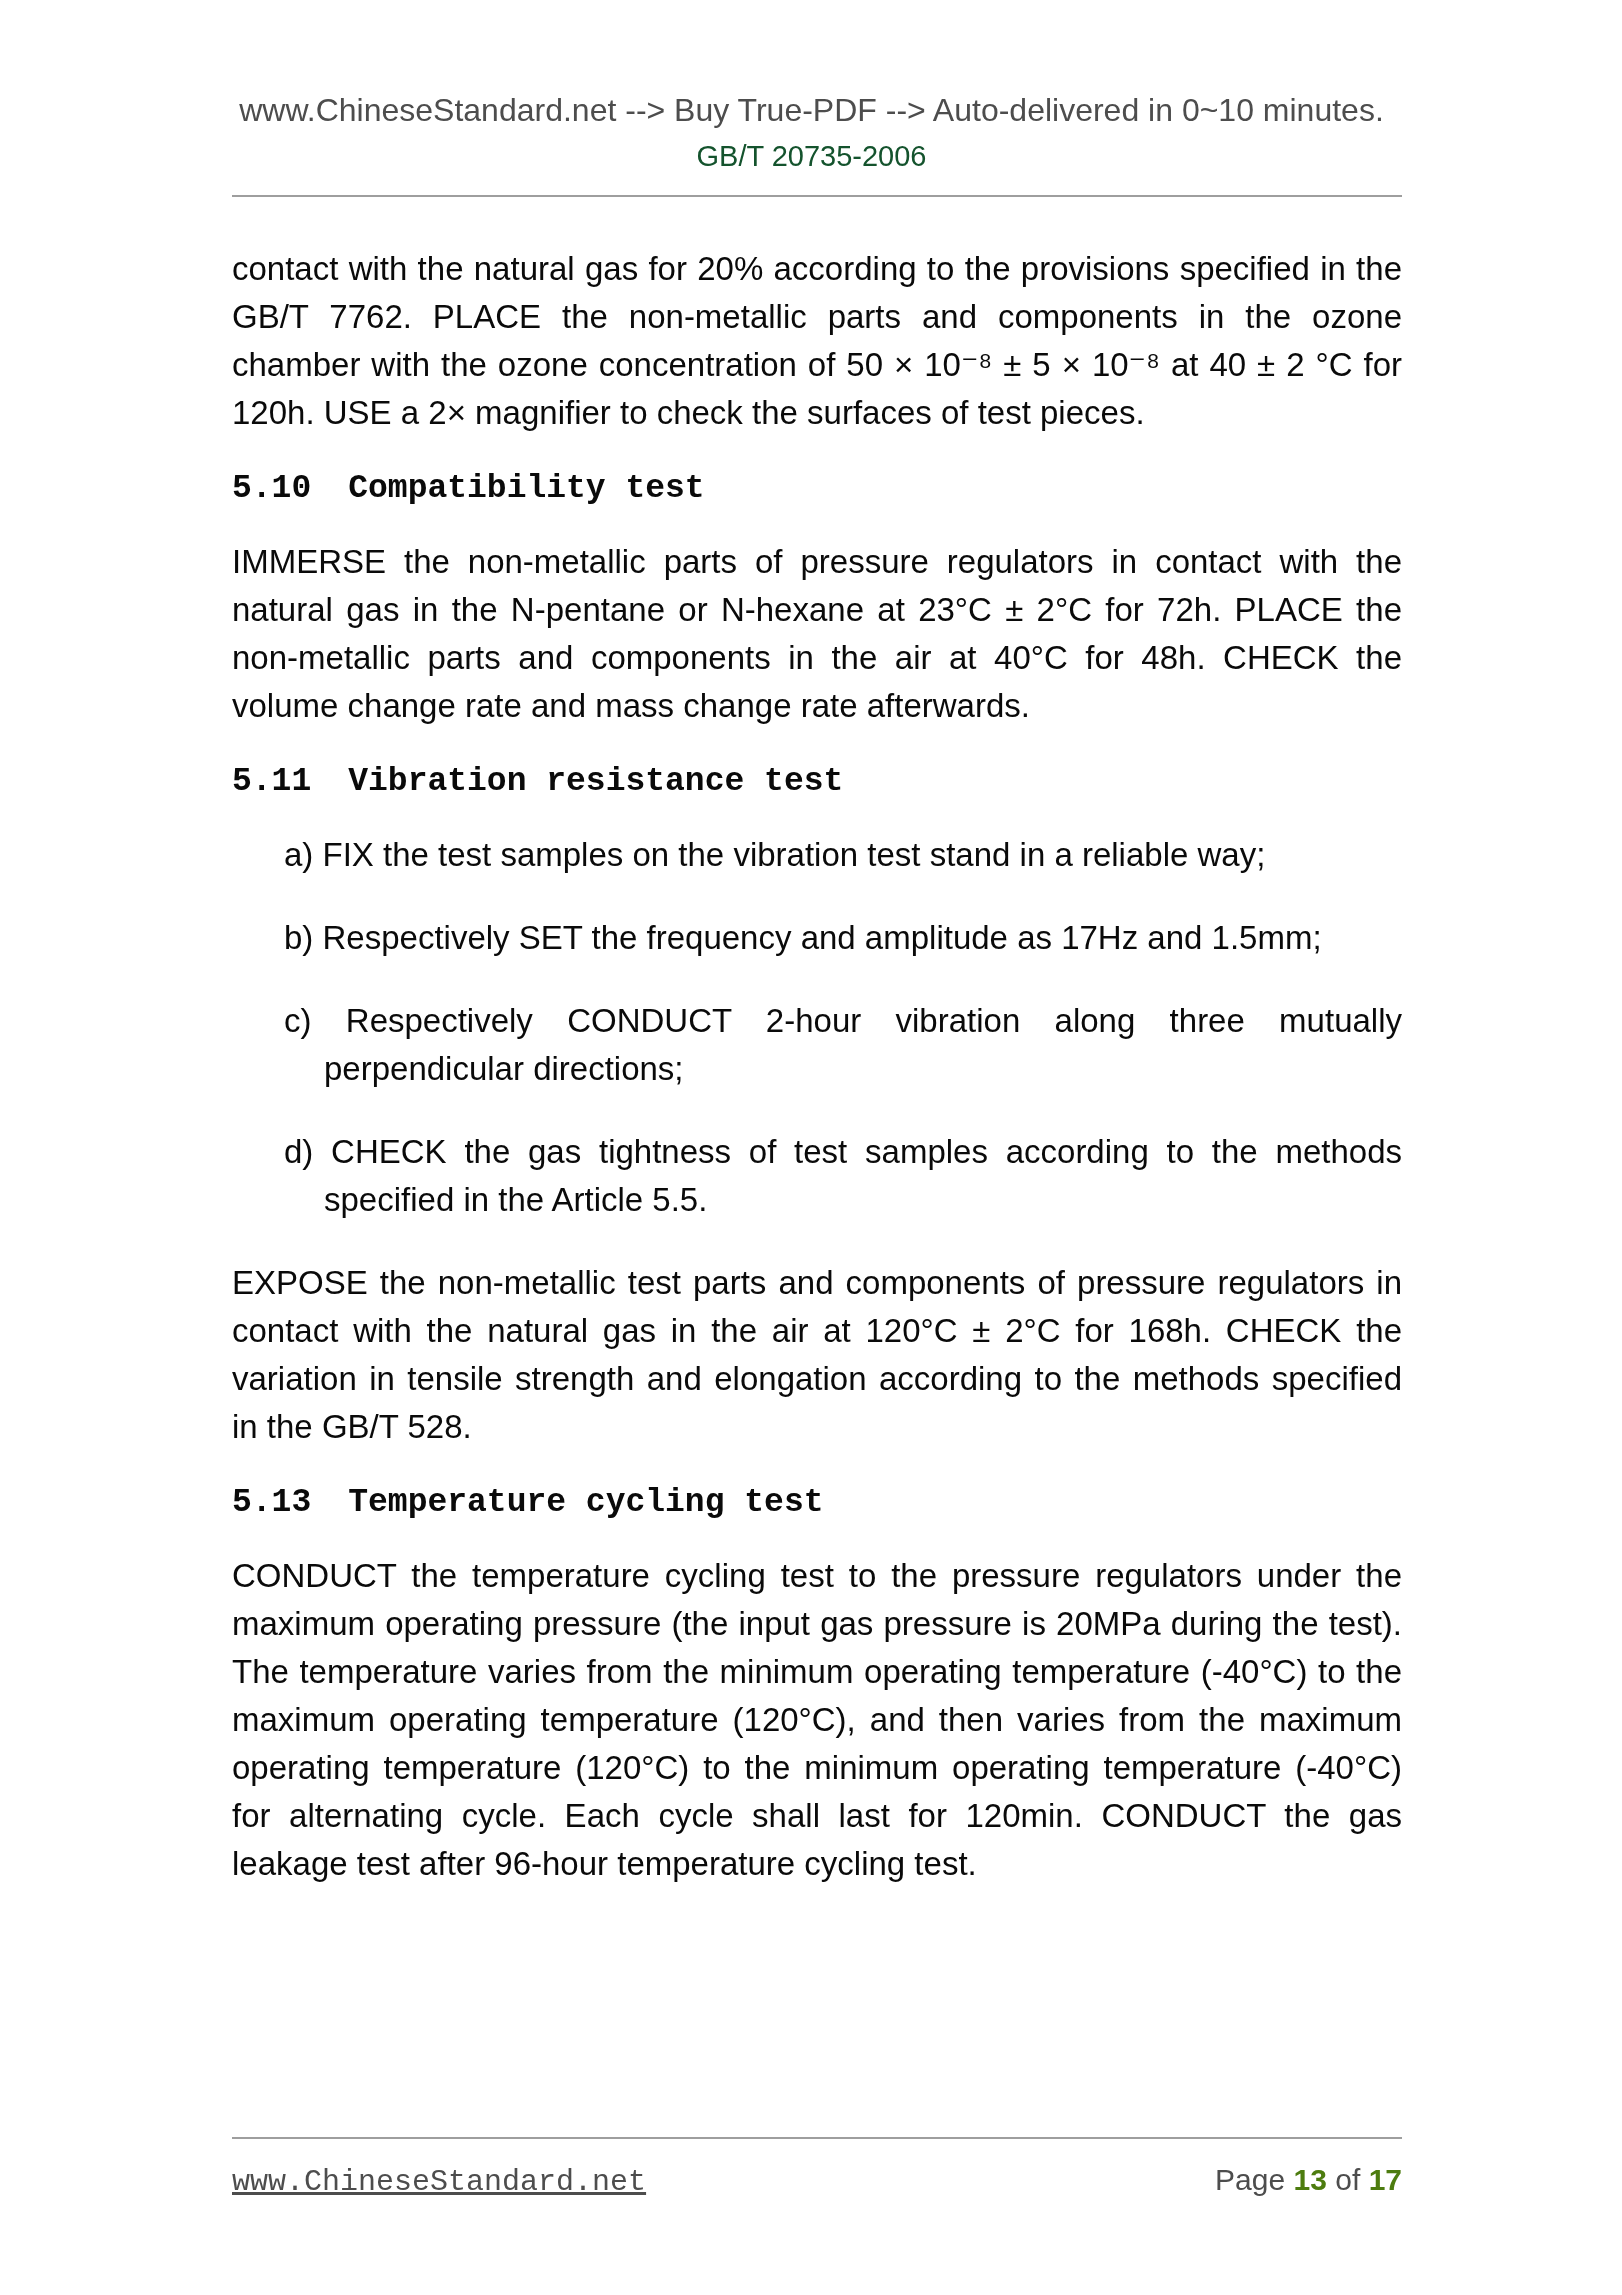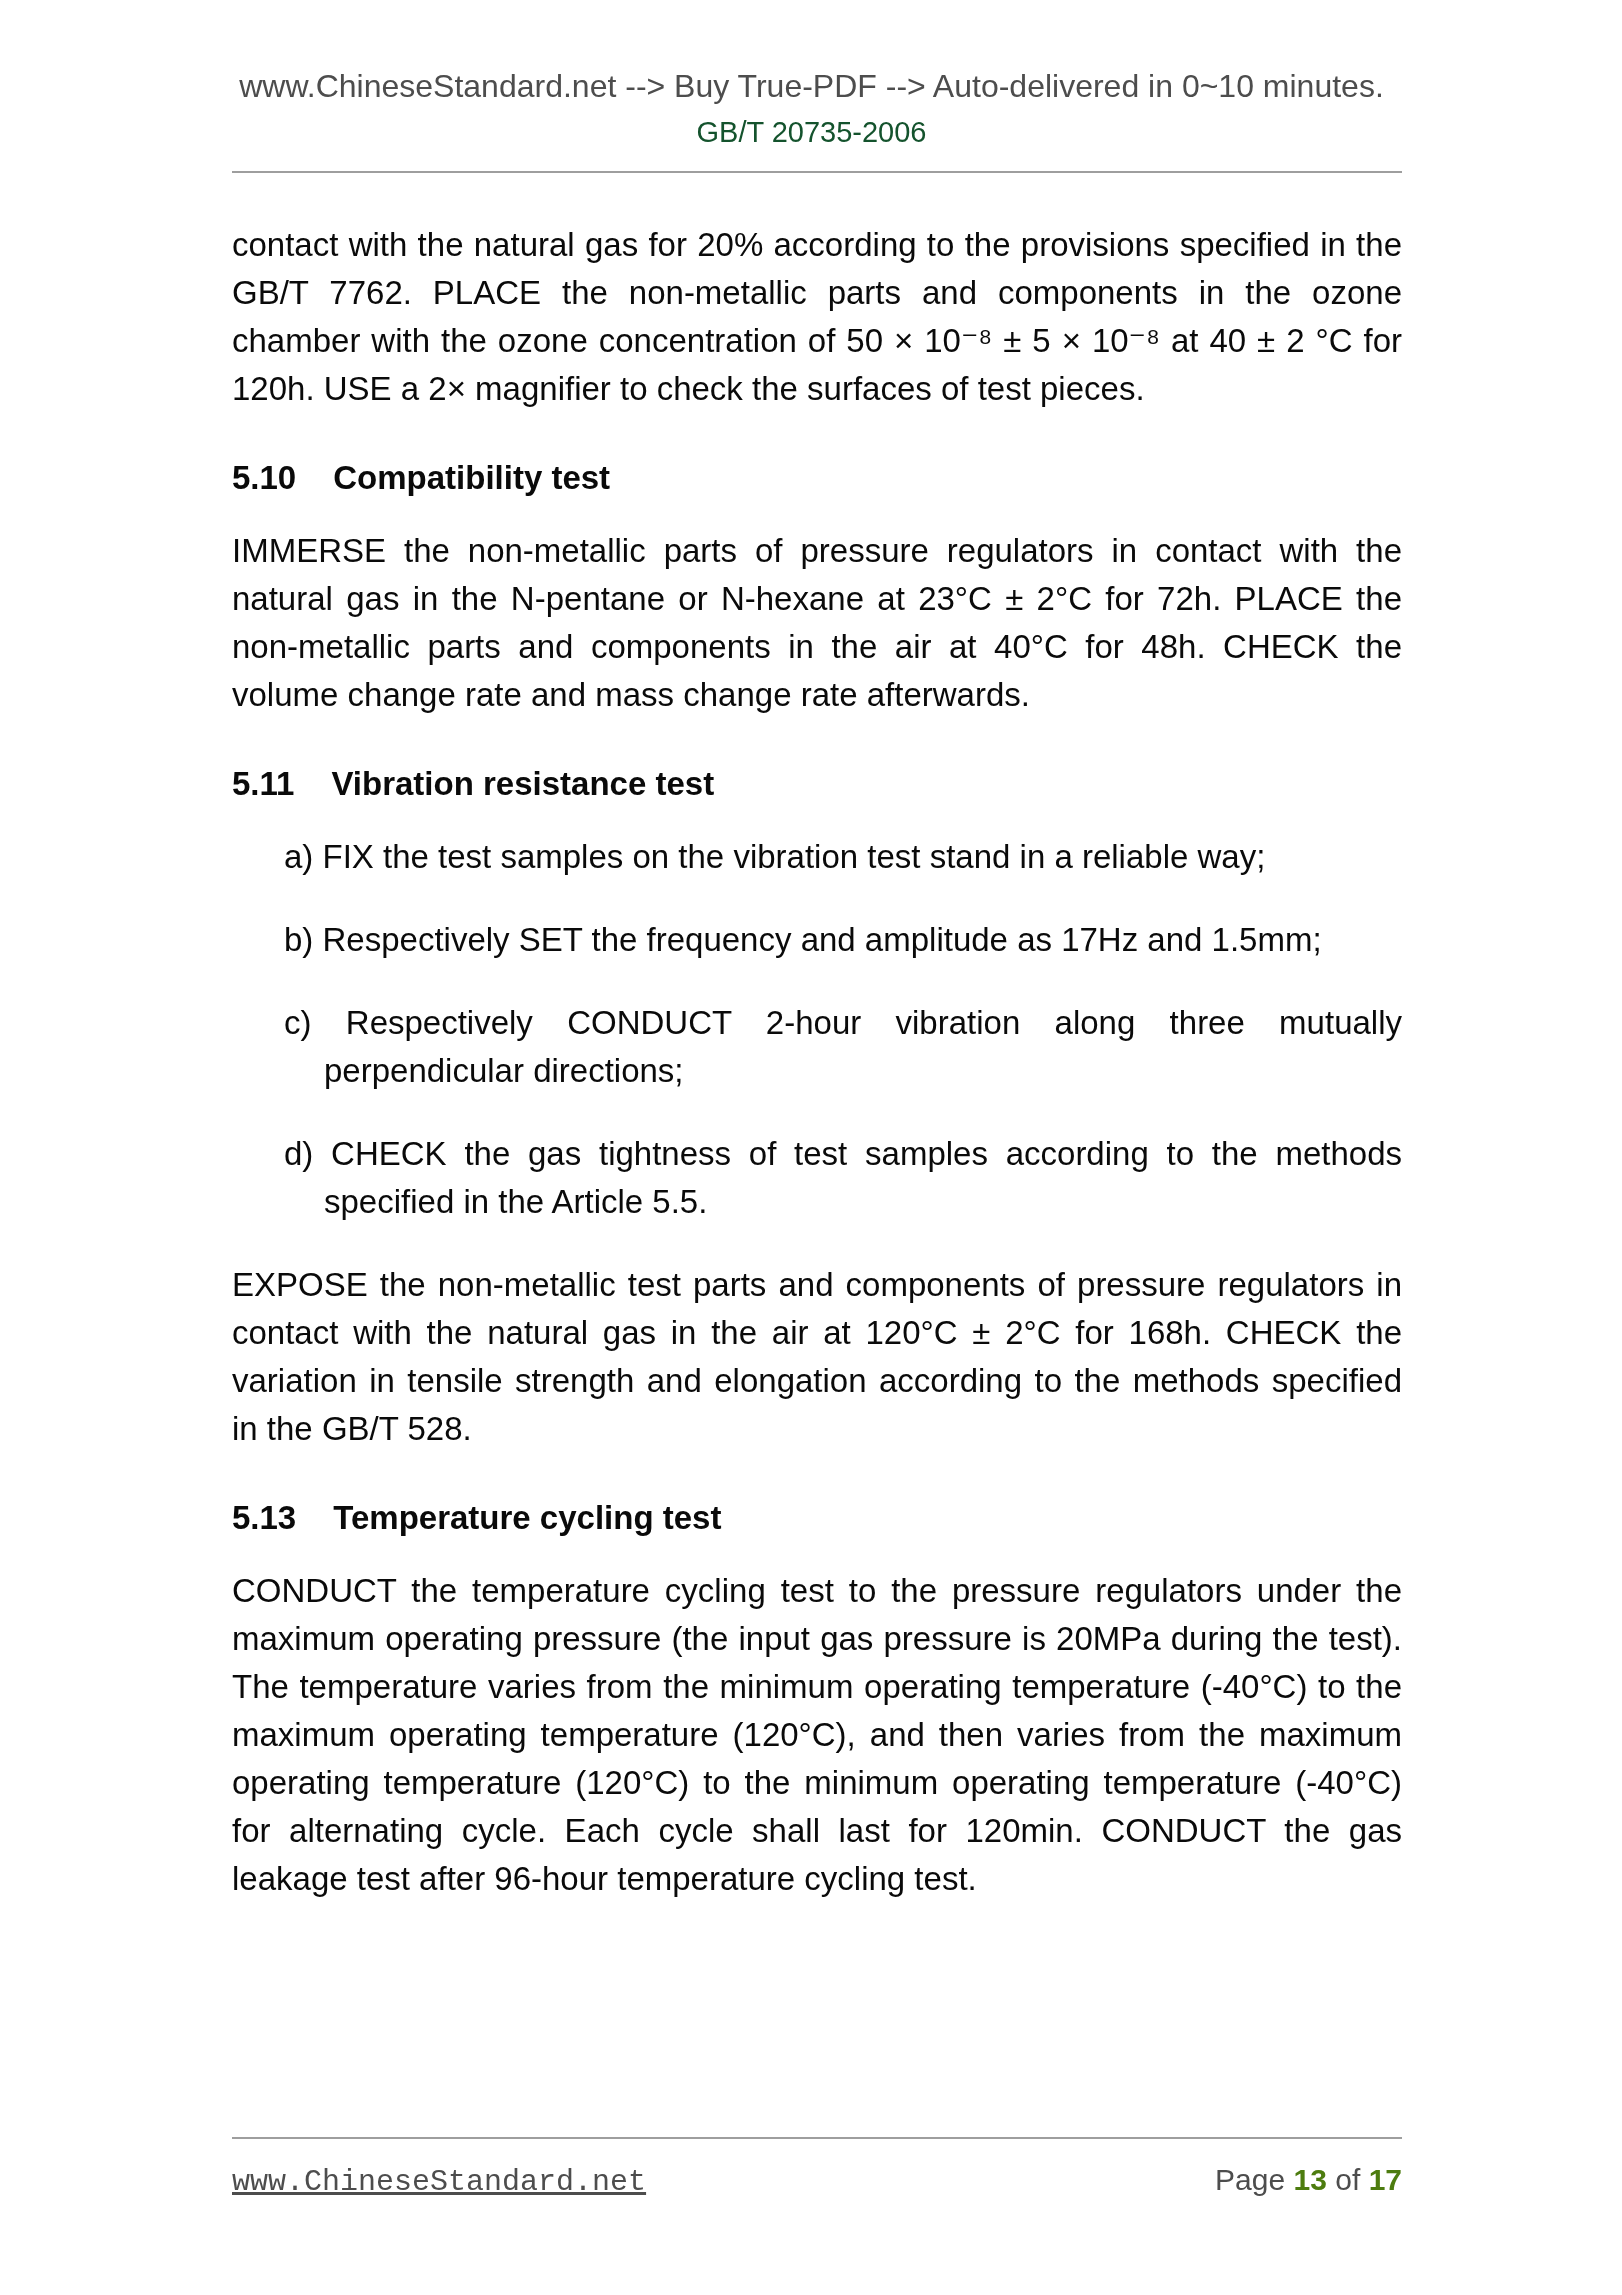--- a/index.html
+++ b/index.html
@@ -8,21 +8,21 @@
 
   .page {
     position: relative;
     width: 1623px;
     height: 2295px;
     background: #ffffff;
     overflow: hidden;
   }
 
   
-  .hdr { text-align: center; }
+  .hdr { text-align: center; margin-top: 24px; }
   .hdr-banner {
     padding-top: 67px;
     font-size: 32px;
     line-height: 38px;
     color: #4d4d4d;
   }
   .hdr-doc {
     margin-top: 10px;
     font-size: 29px;
     line-height: 35px;
@@ -42,23 +42,24 @@
     font-size: 33px;
     line-height: 48px;
     color: #0a0a0a;
   }
   .para {
     text-align: justify;
     margin-bottom: 28px;
   }
   .sec-heading {
     font-weight: bold;
-    margin-top: 41px;
+    margin-top: 15px;
     margin-bottom: 25px;
     white-space: nowrap;
+    font-family: Liberation Mono, monospace;
   }
   .sec-num { display: inline-block; margin-right: 37px; }
   .list-item {
     text-align: justify;
     padding-left: 92px;
     text-indent: -40px;
     margin-bottom: 35px;
   }
   .list-item:last-child { margin-bottom: 0; }
 

